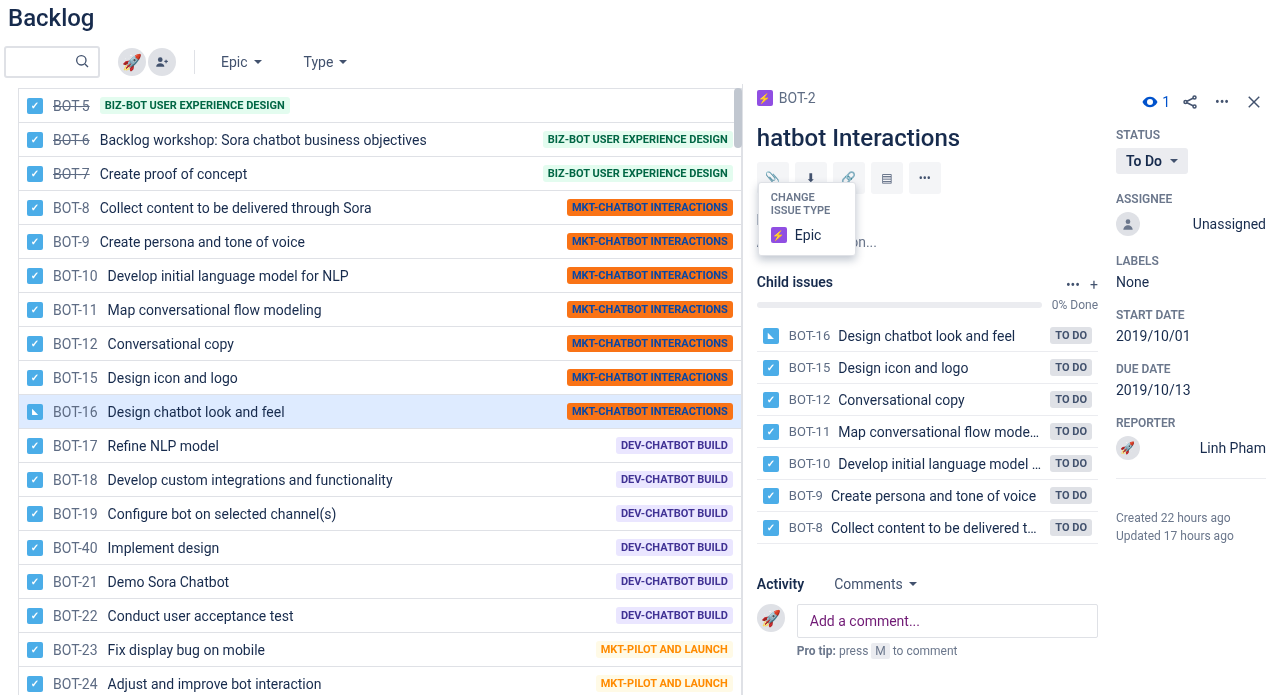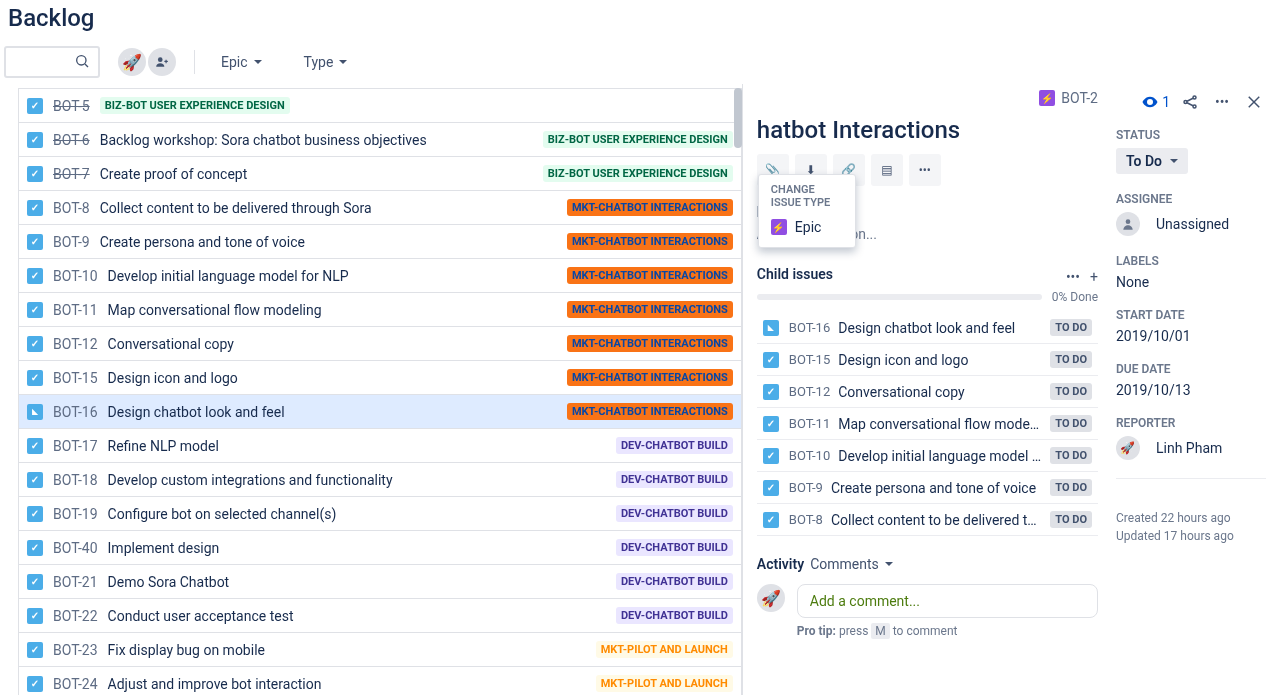--- a/index.html
+++ b/index.html
@@ -48,21 +48,21 @@
 .epic-badge { font-size: 11px; font-weight: 700; padding: 2px 5px; border-radius: 3px; letter-spacing: 0px; }
 .epic-badge.ux { background: #E3FCEF; color: #006644; }
 .epic-badge.mkt { background: #f97316; color: #0747A6; }
 .epic-badge.dev { background: #EAE6FF; color: #403294; }
 .epic-badge.pilot { background: #FFFAE6; color: #FF8B00; }
 
 .detail-pane { flex: 1; border-left: 1px solid #DFE1E6; padding: 6px 14px; display: flex; gap: 18px; position: relative; }
 .detail-main { flex: 1; min-width: 0; }
 .detail-side { width: 150px; flex-shrink: 0; }
 
-.detail-header { display: flex; align-items: center; justify-content: flex-end; margin-bottom: 10px; }
+.detail-header { display: flex; align-items: center; justify-content: flex-start; margin-bottom: 18px; }
 .breadcrumb { display: flex; align-items: center; gap: 6px; }
 .breadcrumb .issue-icon { margin-right: 0; }
 .breadcrumb-key { color: #5E6C84; font-size: 14px; }
 
 .header-actions { display: flex; align-items: center; gap: 8px; }
 .action-btn { width: 24px; height: 24px; display: flex; align-items: center; justify-content: center; cursor: pointer; color: #42526E; border-radius: 3px; }
 .watch { display: flex; align-items: center; gap: 3px; color: #0052CC; }
 .watch svg { fill: #0052CC; }
 
 .tooltip-popup { position: absolute; top: 20px; left: 1px; background: #fff; border: 1px solid #DFE1E6; border-radius: 3px; box-shadow: 0 4px 8px rgba(9,30,66,0.25); padding: 8px 12px; z-index: 10; width: 98px; }
@@ -81,33 +81,33 @@
 .progress-row { display: flex; align-items: center; gap: 10px; margin-bottom: 8px; }
 .progress-bar { flex: 1; height: 6px; background: #EBECF0; border-radius: 3px; }
 .progress-text { font-size: 12px; color: #6B778C; }
 
 .child-list { }
 .child-row { display: flex; align-items: center; padding: 7px 6px; border-bottom: 1px solid #EBECF0; gap: 8px; }
 .child-key { color: #5E6C84; font-size: 13px; flex-shrink: 0; }
 .child-title { font-size: 14px; flex: 1; white-space: nowrap; overflow: hidden; text-overflow: ellipsis; }
 .status-badge-small { background: #DFE1E6; color: #42526E; font-size: 11px; font-weight: 700; padding: 2px 5px; border-radius: 3px; }
 
-.activity-row { display: flex; align-items: center; gap: 6px; margin-top: 20px; }
+.activity-row { display: flex; align-items: center; gap: 30px; margin-top: 32px; }
 .comments-dd { display: flex; align-items: center; gap: 6px; color: #42526E; cursor: pointer; }
 
 .comment-box { display: flex; gap: 12px; margin-top: 12px; align-items: flex-start; }
-.comment-input { flex: 1; border: 1px solid #DFE1E6; border-radius: 8px; padding: 8px 12px; color: #4d7c0f; font-size: 14px; }
+.comment-input { flex: 1; border: 1px solid #DFE1E6; border-radius: 2px; padding: 8px 12px; color: #701a75; font-size: 14px; }
 .protip { font-size: 12px; color: #6B778C; margin-top: 6px; margin-left: 40px; }
 .protip kbd { background: #EBECF0; padding: 1px 4px; border-radius: 2px; font-family: inherit; font-size: 12px; }
 
 .side-field { margin-bottom: 18px; }
 .side-label { font-size: 12px; font-weight: 600; color: #6B778C; text-transform: uppercase; margin-bottom: 6px; }
 .side-value { font-size: 14px; color: #172B4D; }
 .status-dd { background: #EBECF0; padding: 5px 10px; border-radius: 3px; display: inline-flex; align-items: center; gap: 8px; font-weight: 600; font-size: 14px; cursor: pointer; }
-.assignee-row { display: flex; align-items: center; gap: 16px; }
+.assignee-row { display: flex; align-items: center; gap: 16px; justify-content: space-between; }
 .avatar-sm { width: 24px; height: 24px; border-radius: 50%; background: #DFE1E6; display: flex; align-items: center; justify-content: center; color: #6B778C; }
 .reporter-avatar::after { content: "🚀"; font-size: 12px; }
 .meta-text { font-size: 12px; color: #6B778C; margin-top: 4px; }
 .meta-block { border-top: 1px solid #EBECF0; padding-top: 28px; }
 </style>
 </head>
 <body>
 
 <div class="page">
   <div class="header">

